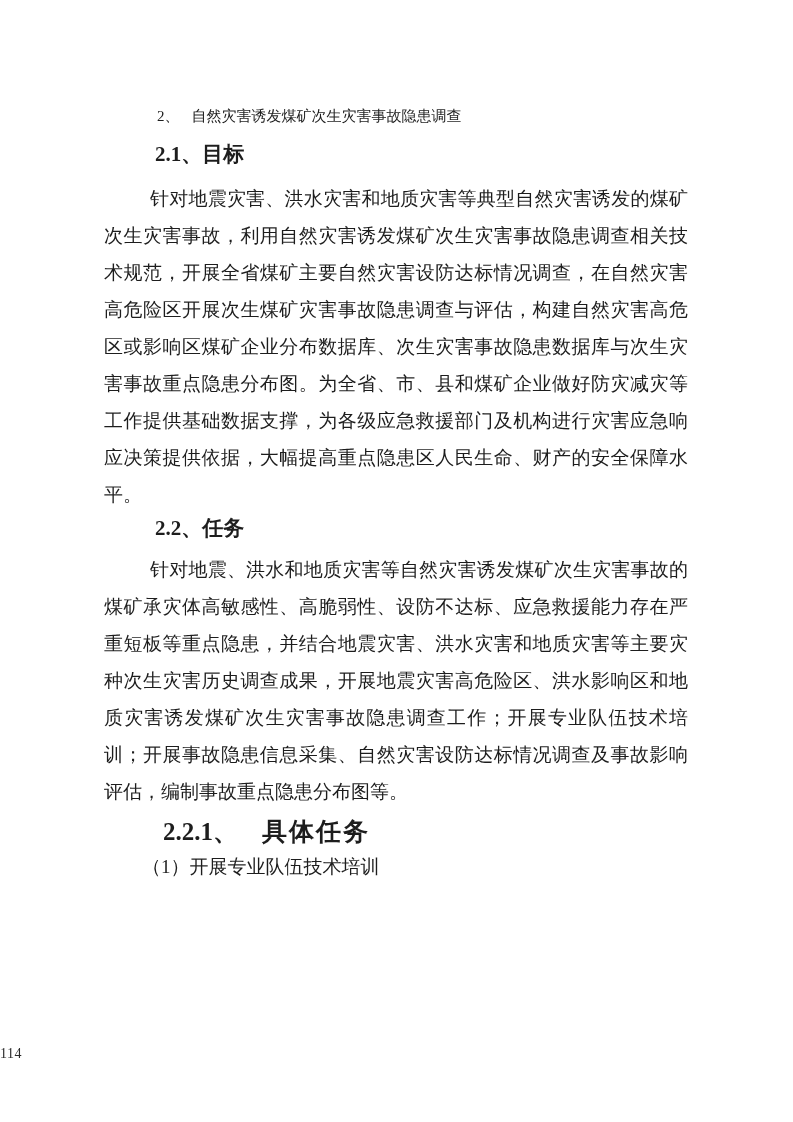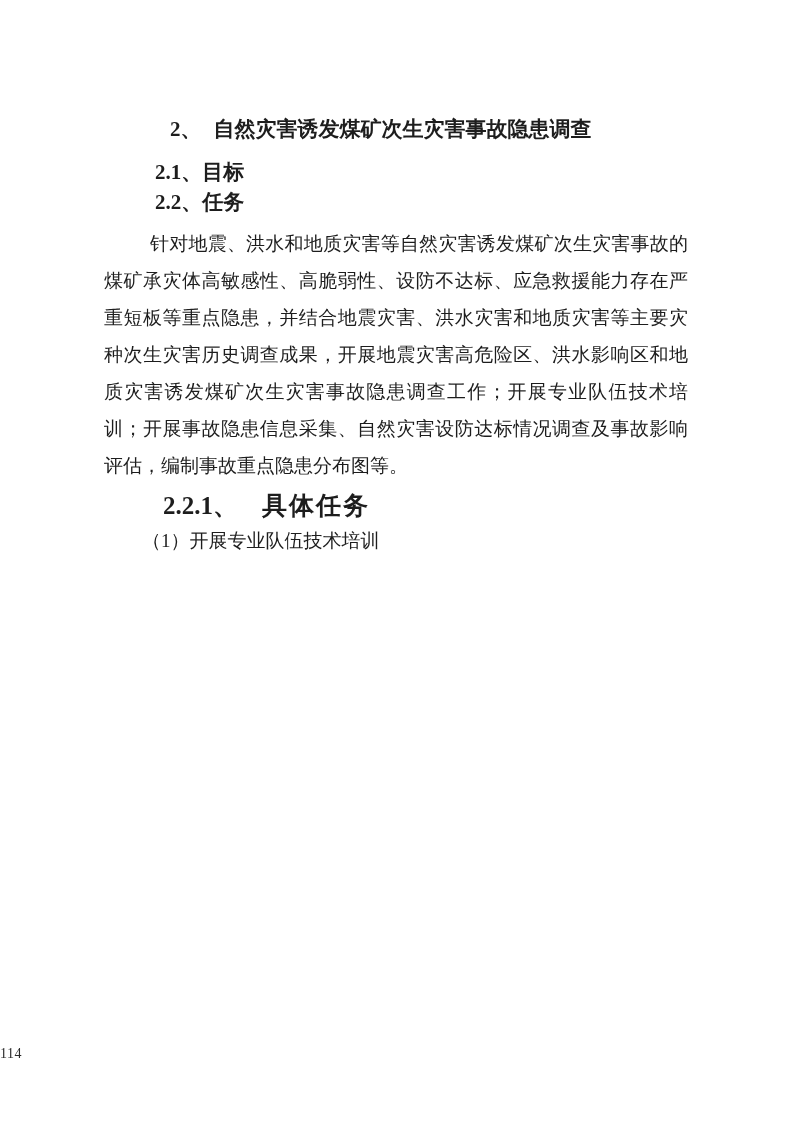--- a/index.html
+++ b/index.html
@@ -15,24 +15,24 @@
   }
 
   .content {
     position: absolute;
     left: 104px;
     top: 101px;
     width: 584px;
   }
 
   .h1 {
-    margin: 13px;
+    margin: 0;
     padding-left: 53px;
-    font-size: 21px;
-    font-weight: bold;
+    font-size: 15px;
+    font-weight: normal;
     line-height: 30px;
     white-space: nowrap;
   }
   .h1 .num { margin-right: 12px; }
 
   .h2 {
     margin: 8px 0 0 0;
     padding-left: 51px;
     font-size: 21px;
     font-weight: bold;
@@ -88,20 +88,21 @@
 
 <div class="page">
   <div class="content">
 
     <div class="h1">
       <span class="num">2、</span><span class="ttl">自然灾害诱发煤矿次生灾害事故隐患调查</span>
     </div>
 
     <div class="h2">2.1、目标</div>
 
+    <p class="body after-h">针对地震灾害、洪水灾害和地质灾害等典型自然灾害诱发的煤矿次生灾害事故，利用自然灾害诱发煤矿次生灾害事故隐患调查相关技术规范，开展全省煤矿主要自然灾害设防达标情况调查，在自然灾害高危险区开展次生煤矿灾害事故隐患调查与评估，构建自然灾害高危区或影响区煤矿企业分布数据库、次生灾害事故隐患数据库与次生灾害事故重点隐患分布图。为全省、市、县和煤矿企业做好防灾减灾等工作提供基础数据支撑，为各级应急救援部门及机构进行灾害应急响应决策提供依据，大幅提高重点隐患区人民生命、财产的安全保障水平。</p>
 
     <div class="h2 tight">2.2、任务</div>
 
     <p class="body after-h2">针对地震、洪水和地质灾害等自然灾害诱发煤矿次生灾害事故的煤矿承灾体高敏感性、高脆弱性、设防不达标、应急救援能力存在严重短板等重点隐患，并结合地震灾害、洪水灾害和地质灾害等主要灾种次生灾害历史调查成果，开展地震灾害高危险区、洪水影响区和地质灾害诱发煤矿次生灾害事故隐患调查工作；开展专业队伍技术培训；开展事故隐患信息采集、自然灾害设防达标情况调查及事故影响评估，编制事故重点隐患分布图等。</p>
 
     <div class="h3">
       <span class="num">2.2.1、</span><span class="ttl">具体任务</span>
     </div>
 
     <p class="item gap-top">（1）开展专业队伍技术培训</p>

